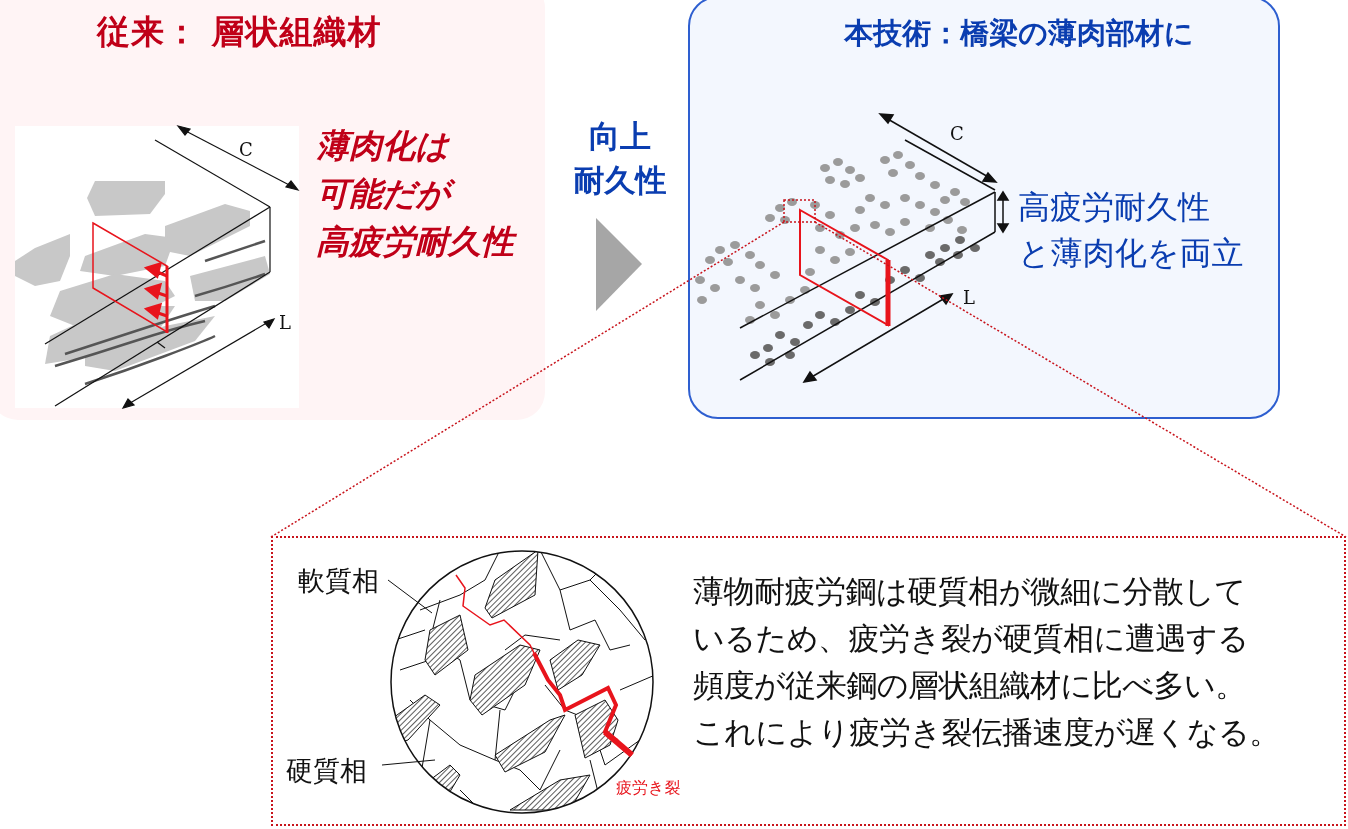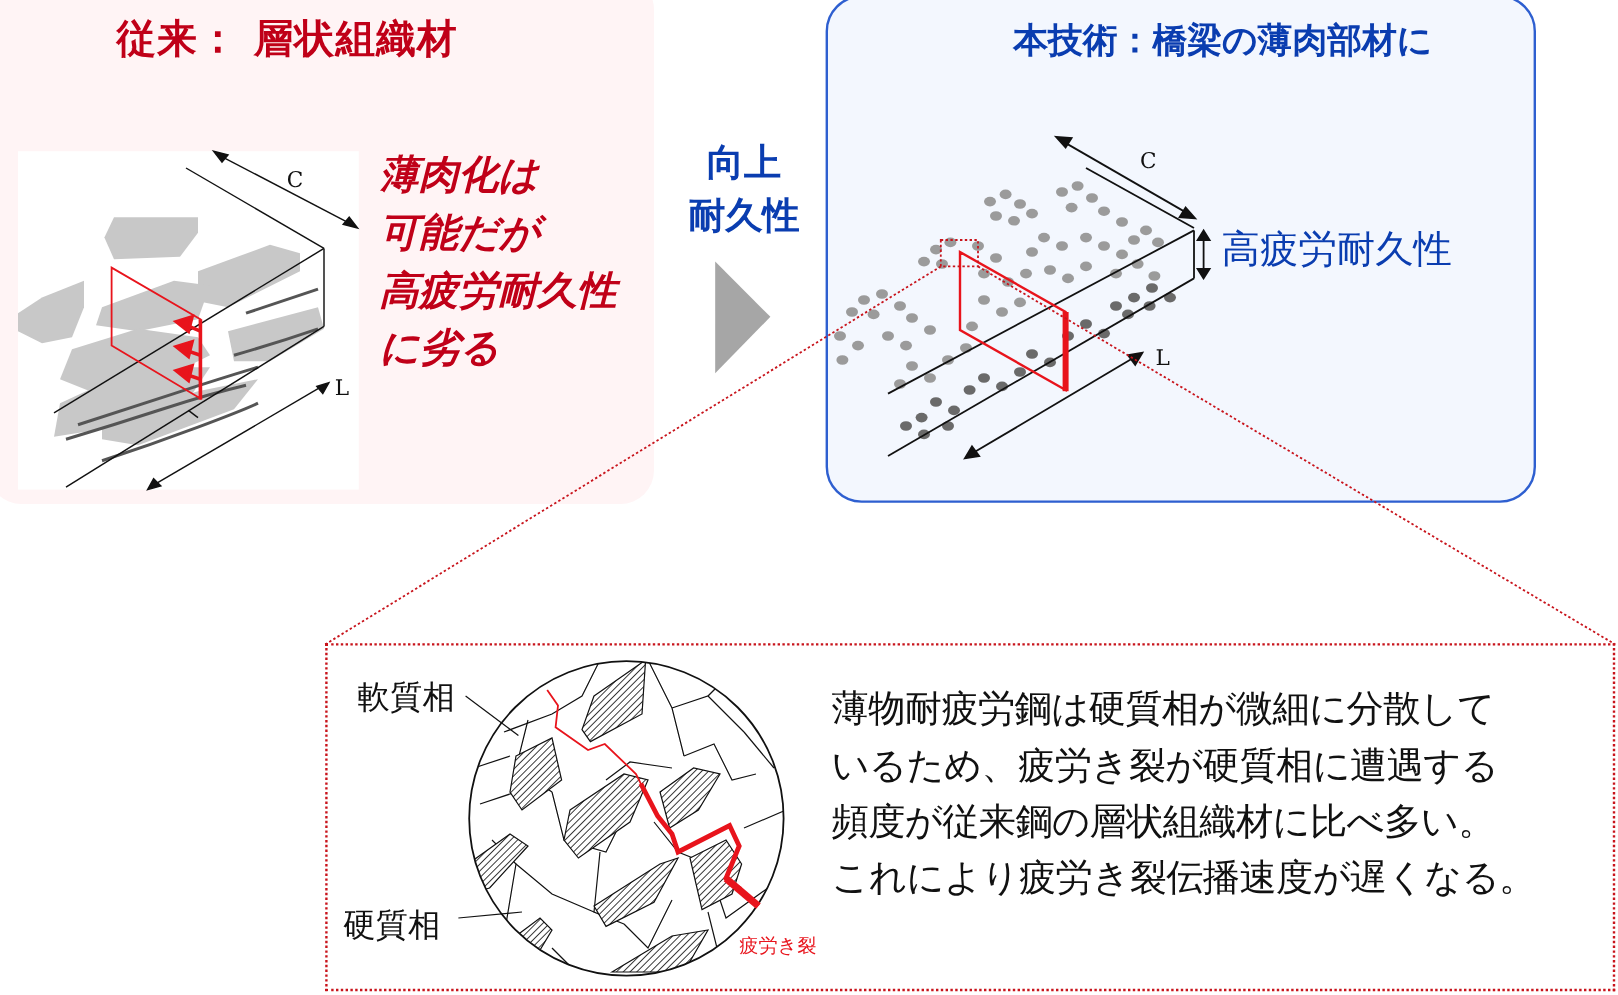--- a/index.html
+++ b/index.html
@@ -80,21 +80,20 @@
       <line x1="152" y1="190" x2="140" y2="186"></line>
         <polygon points="132,183 145,179 142,191"></polygon>
     </g>
   </svg>
 </div>
 
 <div class="abs red-note" style="left:316px; top:122px;font-style:italic;">
   <div>薄肉化は</div>
   <div>可能だが</div>
   <div>高疲労耐久性</div>
-  <div>に劣る</div>
 </div>
 
 <div class="abs mid-label" style="left:560px; top:114px; width:120px;">
   <div>向上</div>
   <div>耐久性</div>
 </div>
 <svg width="50" height="95" style="left:596px; top:218px;">
   <polygon points="0,0 46,46 0,93" fill="#a6a6a6"></polygon>
 </svg>
 
@@ -210,20 +209,21 @@
   <text x="273" y="194" class="dir" fill="#111">L</text>
 
   <polygon points="110,100 198,150 198,215 110,165" fill="none" stroke="#e8141c" stroke-width="2"></polygon>
   <line x1="198" y1="150" x2="198" y2="216" stroke="#e8141c" stroke-width="5"></line>
 
   <rect x="94" y="90" width="31" height="22" fill="none" stroke="#c8141c" stroke-width="1.5" stroke-dasharray="2,2"></rect>
 </svg>
 
 <div class="abs blue-note" style="left:1018px; top:184px;">
   <div>高疲労耐久性</div>
+  <div>と薄肉化を両立</div>
 </div>
 
 <svg width="1348" height="829" style="left:0; top:0; pointer-events:none;">
   <line x1="784" y1="222" x2="271" y2="537" stroke="#c8141c" stroke-width="1.5" stroke-dasharray="2,2"></line>
   <line x1="815" y1="222" x2="1346" y2="537" stroke="#c8141c" stroke-width="1.5" stroke-dasharray="2,2"></line>
 </svg>
 
 <div class="abs" style="left:271px; top:536px; width:1075px; height:290px; border:2px dotted #c8141c; box-sizing:border-box; background:#ffffff;"></div>
 
 <div class="abs label" style="left:298px; top:563px;">軟質相</div>

